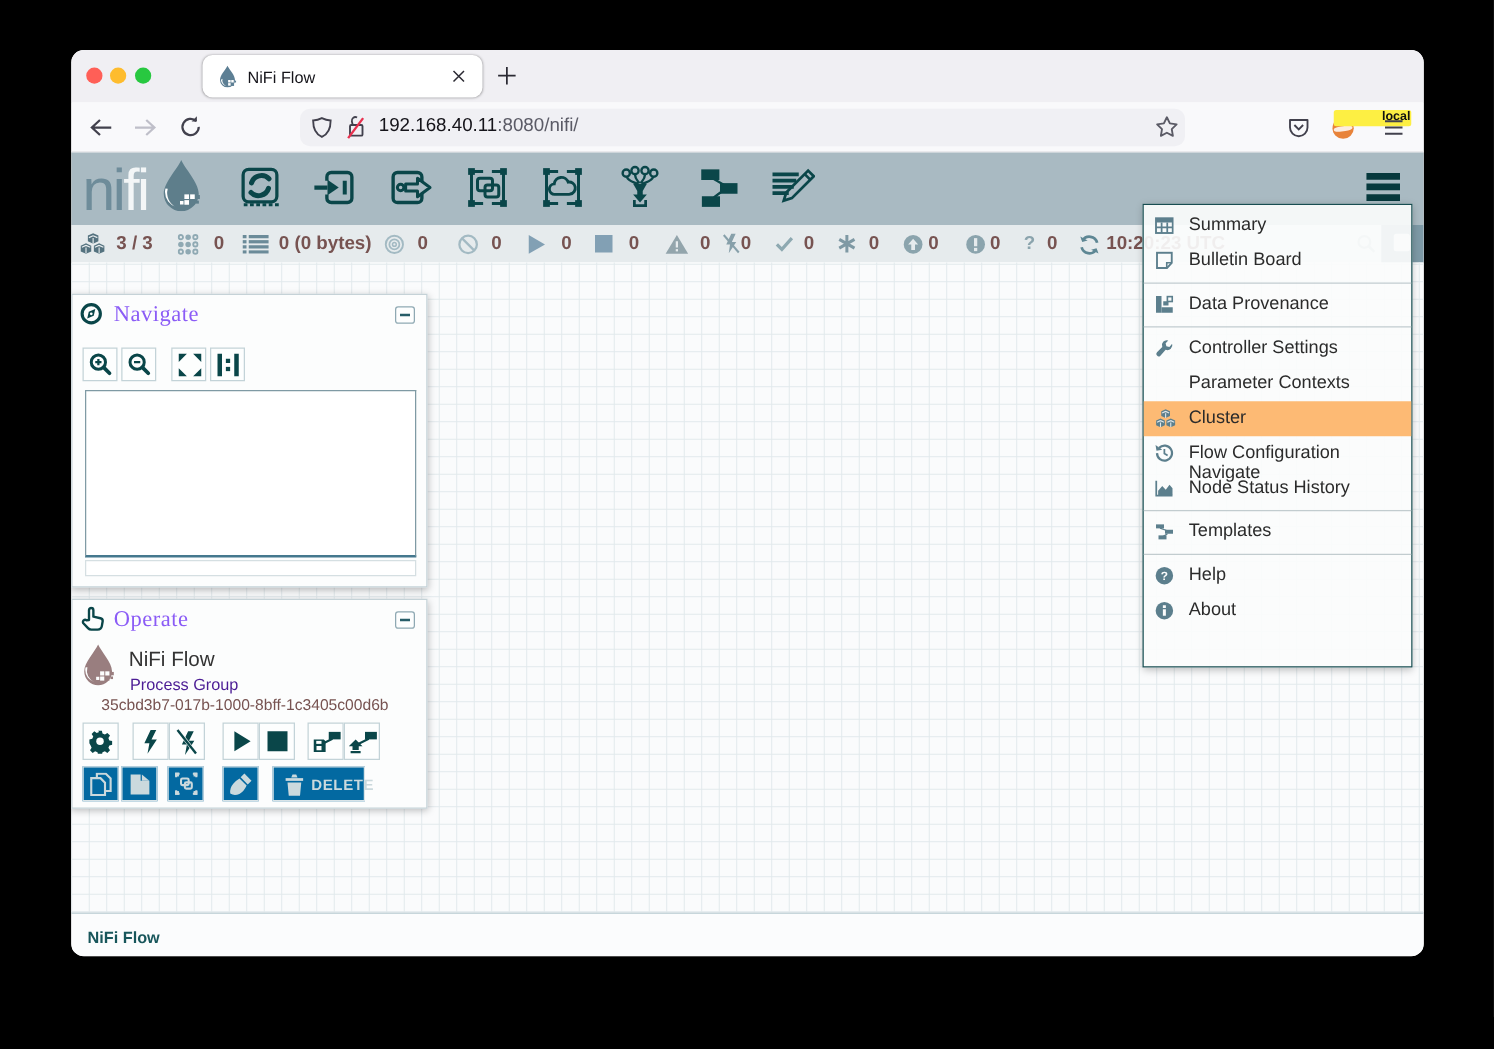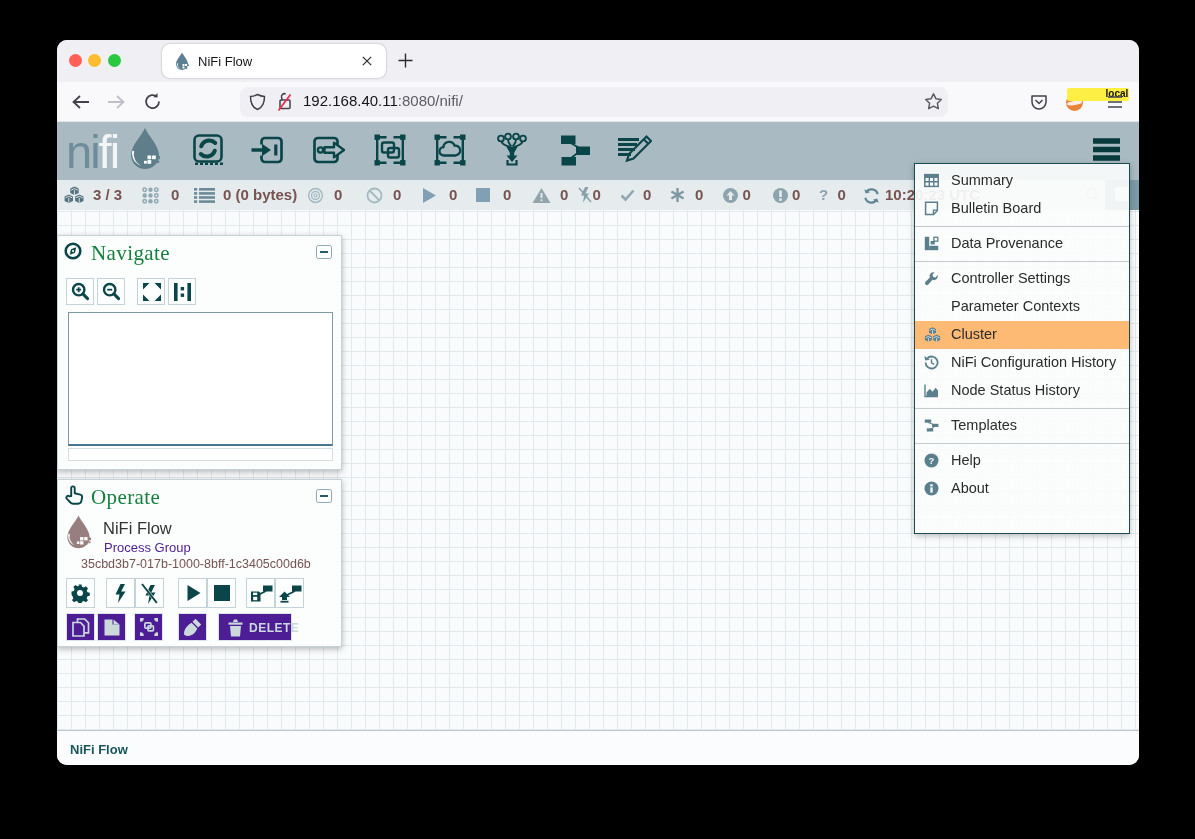--- a/index.html
+++ b/index.html
@@ -27,30 +27,30 @@
   #canvas{position:absolute;left:0;top:170px;width:100%;height:520px;background:#fafbfc;
     background-image:linear-gradient(to right,#e1e9ec 1px,transparent 1px),
                      linear-gradient(to bottom,#e1e9ec 1px,transparent 1px);
     background-size:14px 14px;background-position:0px 1px;}
   #crumb{position:absolute;left:0;top:690px;width:100%;height:35px;background:#fbfcfd;
          border-top:1px solid #b7c9cf;box-sizing:border-box;}
   #crumb span{position:absolute;left:13px;top:11px;font-size:13px;font-weight:bold;color:#18565b;}
   
   .panel{position:absolute;left:0;width:285px;background:#fcfdfd;border:1px solid #c5d2d7;
          box-sizing:border-box;box-shadow:0 2px 6px rgba(0,0,0,.28);}
-  .ph-title{position:absolute;left:33px;top:5px;font-size:21px;font-weight:500;color:#15803d;letter-spacing:0.4px;
+  .ph-title{position:absolute;left:33px;top:5px;font-size:18px;font-weight:500;color:#8b5cf6;letter-spacing:0.4px;
             font-family:"Liberation Serif",serif;}
   .collapse{position:absolute;right:9px;top:9px;width:14px;height:12px;border:1px solid #8fa9b3;
             border-radius:2.5px;background:#fdfefe;}
   .collapse:after{content:"";position:absolute;left:3px;top:5px;width:8px;height:2px;background:#275d68;}
   .navbtn{position:absolute;width:28px;height:27px;border:1px solid #c3d3d8;background:#fdfefe;
           box-sizing:border-box;}
   .opbtn{position:absolute;width:29px;height:30px;border:1px solid #c3d3d8;background:#fdfefe;
          box-sizing:border-box;}
-  .opbtn2{position:absolute;width:29px;height:28px;border:1px solid #d9e4e8;background:#4c1d95;
+  .opbtn2{position:absolute;width:29px;height:28px;border:1px solid #d9e4e8;background:#0369a1;
          box-sizing:border-box;}
   
   #menu{position:absolute;left:857px;top:123px;width:216px;height:371px;box-sizing:border-box;
         background:rgba(251,252,252,0.92);border:1.5px solid #174d51;
         box-shadow:0 2px 6px rgba(0,0,0,.25);}
   .mi{position:relative;height:28px;}
   .mi .txt{position:absolute;left:36px;top:50%;margin-top:-9px;font-size:14.5px;color:#2b2b2b;}
   .msep{height:1px;background:#c2cccf;margin:3px 0;}
   .mi svg{position:absolute;left:9px;top:6px;}
 </style>
@@ -528,21 +528,21 @@
       </g>
     </svg>
         <span class="txt">Cluster</span>
       </div>
     <div class="mi">
         <svg width="15" height="15" viewBox="0 0 15 15">
       <path d="M1.6 7.5 a6 6 0 1 0 1.7 -4.2" fill="none" stroke="#5c7f8d" stroke-width="1.8"></path>
       <path d="M0.4 1 l0.8 4.6 4.6 -0.9 z" fill="#5c7f8d"></path>
       <path d="M7.5 4.2 v3.6 l2.6 1.6" fill="none" stroke="#5c7f8d" stroke-width="1.4"></path>
     </svg>
-        <span class="txt">NiFi Configuration History</span>
+        <span class="txt">Flow Configuration Navigate</span>
       </div>
     <div class="mi">
         <svg width="15" height="15" viewBox="0 0 15 15">
       <path d="M1 1.5 v12 h13" stroke="#5c7f8d" stroke-width="1.4" fill="none"></path>
       <path d="M2.5 13 V9.5 L5.8 5.8 L8.6 8.8 L11.6 4.8 L14 7.6 V13 z" fill="#5c7f8d"></path>
     </svg>
         <span class="txt">Node Status History</span>
       </div>
     <div class="msep"></div>
     <div class="mi">

